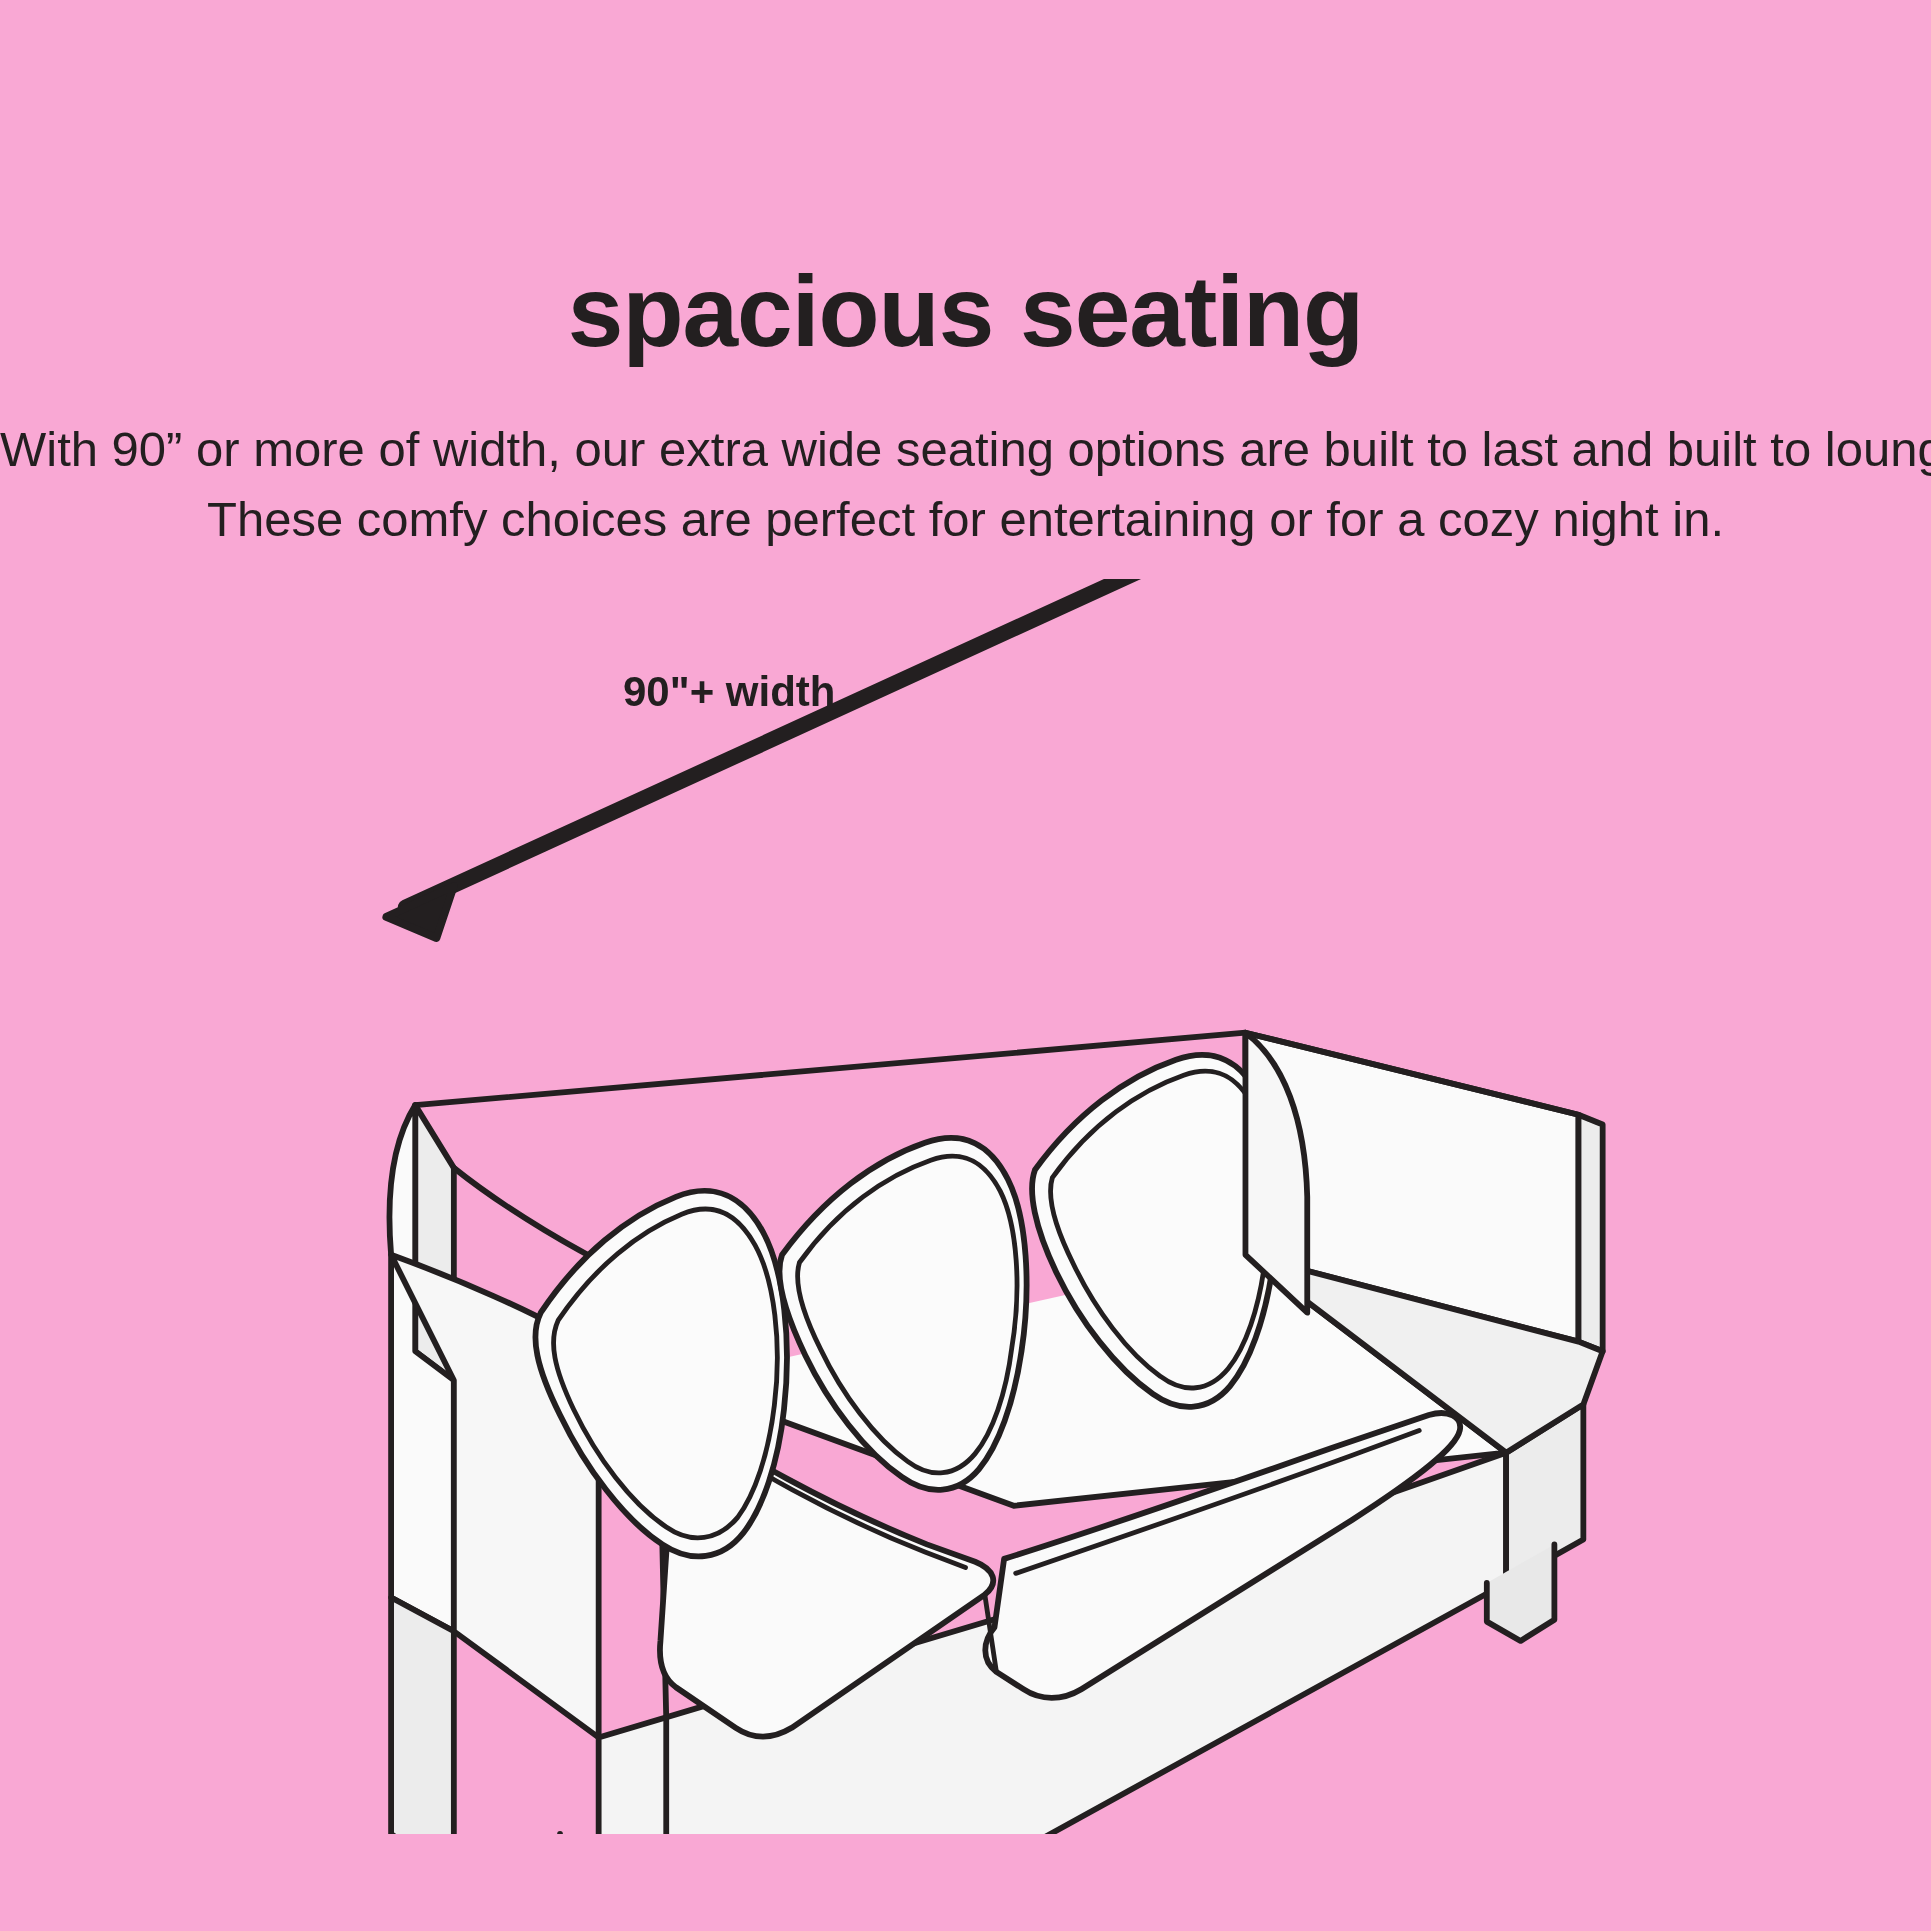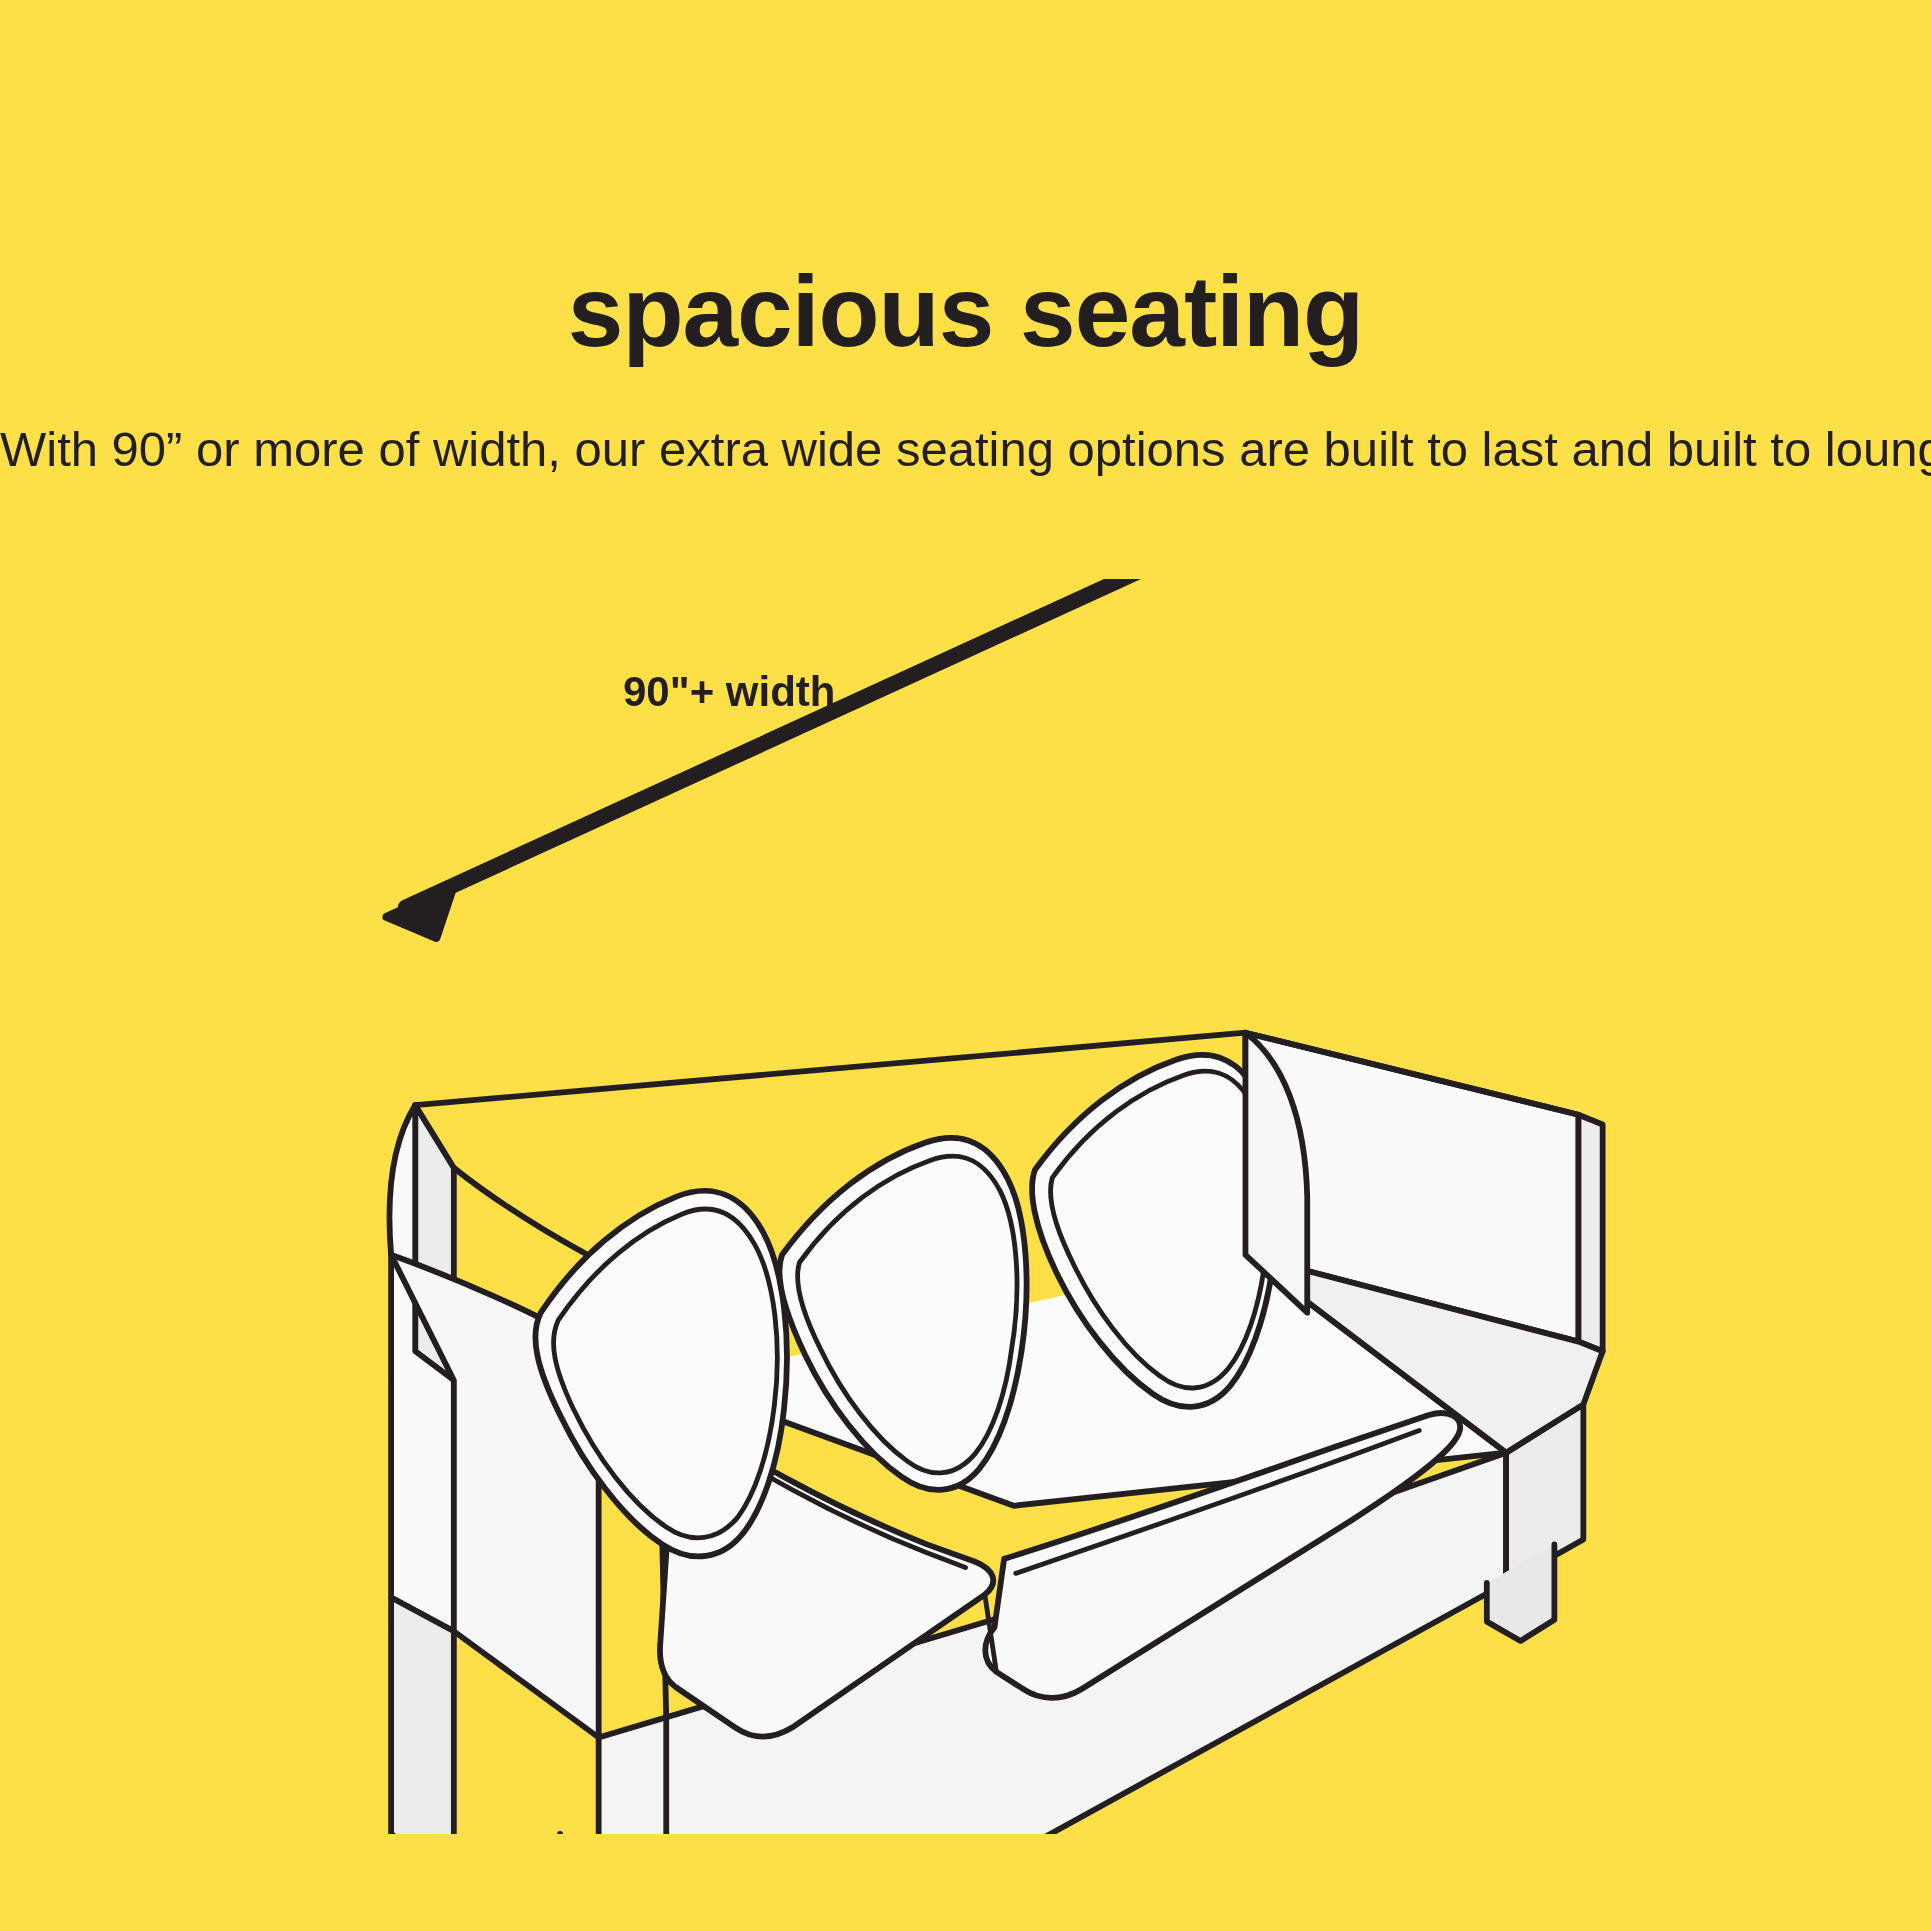--- a/index.html
+++ b/index.html
@@ -11,21 +11,21 @@
     width: 1931px;
     height: 1931px;
     font-family: "Liberation Sans", sans-serif;
     color: #231f20;
     position: relative;
     overflow: hidden;
   }
   .page {
     position: absolute;
     inset: 0;
-    background: #fde047;
+    background: #f9a8d4;
     padding-left: 38px;
   }
   .headline {
     position: absolute;
     top: 259px;
     left: 0;
     width: 1931px;
     text-align: center;
     font-size: 100px;
     font-weight: bold;
@@ -67,20 +67,21 @@
 </style>
 </head>
 <body>
 
 <div class="page">
 
   <div class="headline">spacious seating</div>
 
   <div class="subcopy">
     <span class="line">With 90” or more of width, our extra wide seating options are built to last and built to lounge.</span>
+    <span class="line">These comfy choices are perfect for entertaining or for a cozy night in.</span>
   </div>
 
   <div class="illustration">
     <svg viewBox="0 0 2000 1300" width="1931" height="1255" aria-hidden="true">
       <g fill="none" stroke="#231f20" stroke-width="6" stroke-linejoin="round" stroke-linecap="round">
 
         <g stroke-width="14">
           <line x1="420" y1="340" x2="1250" y2="-40" stroke="#231f20" stroke-width="16"></line>
         </g>
         <polygon points="400,350 470,318 452,372" fill="#231f20" stroke="#231f20" stroke-width="8"></polygon>

